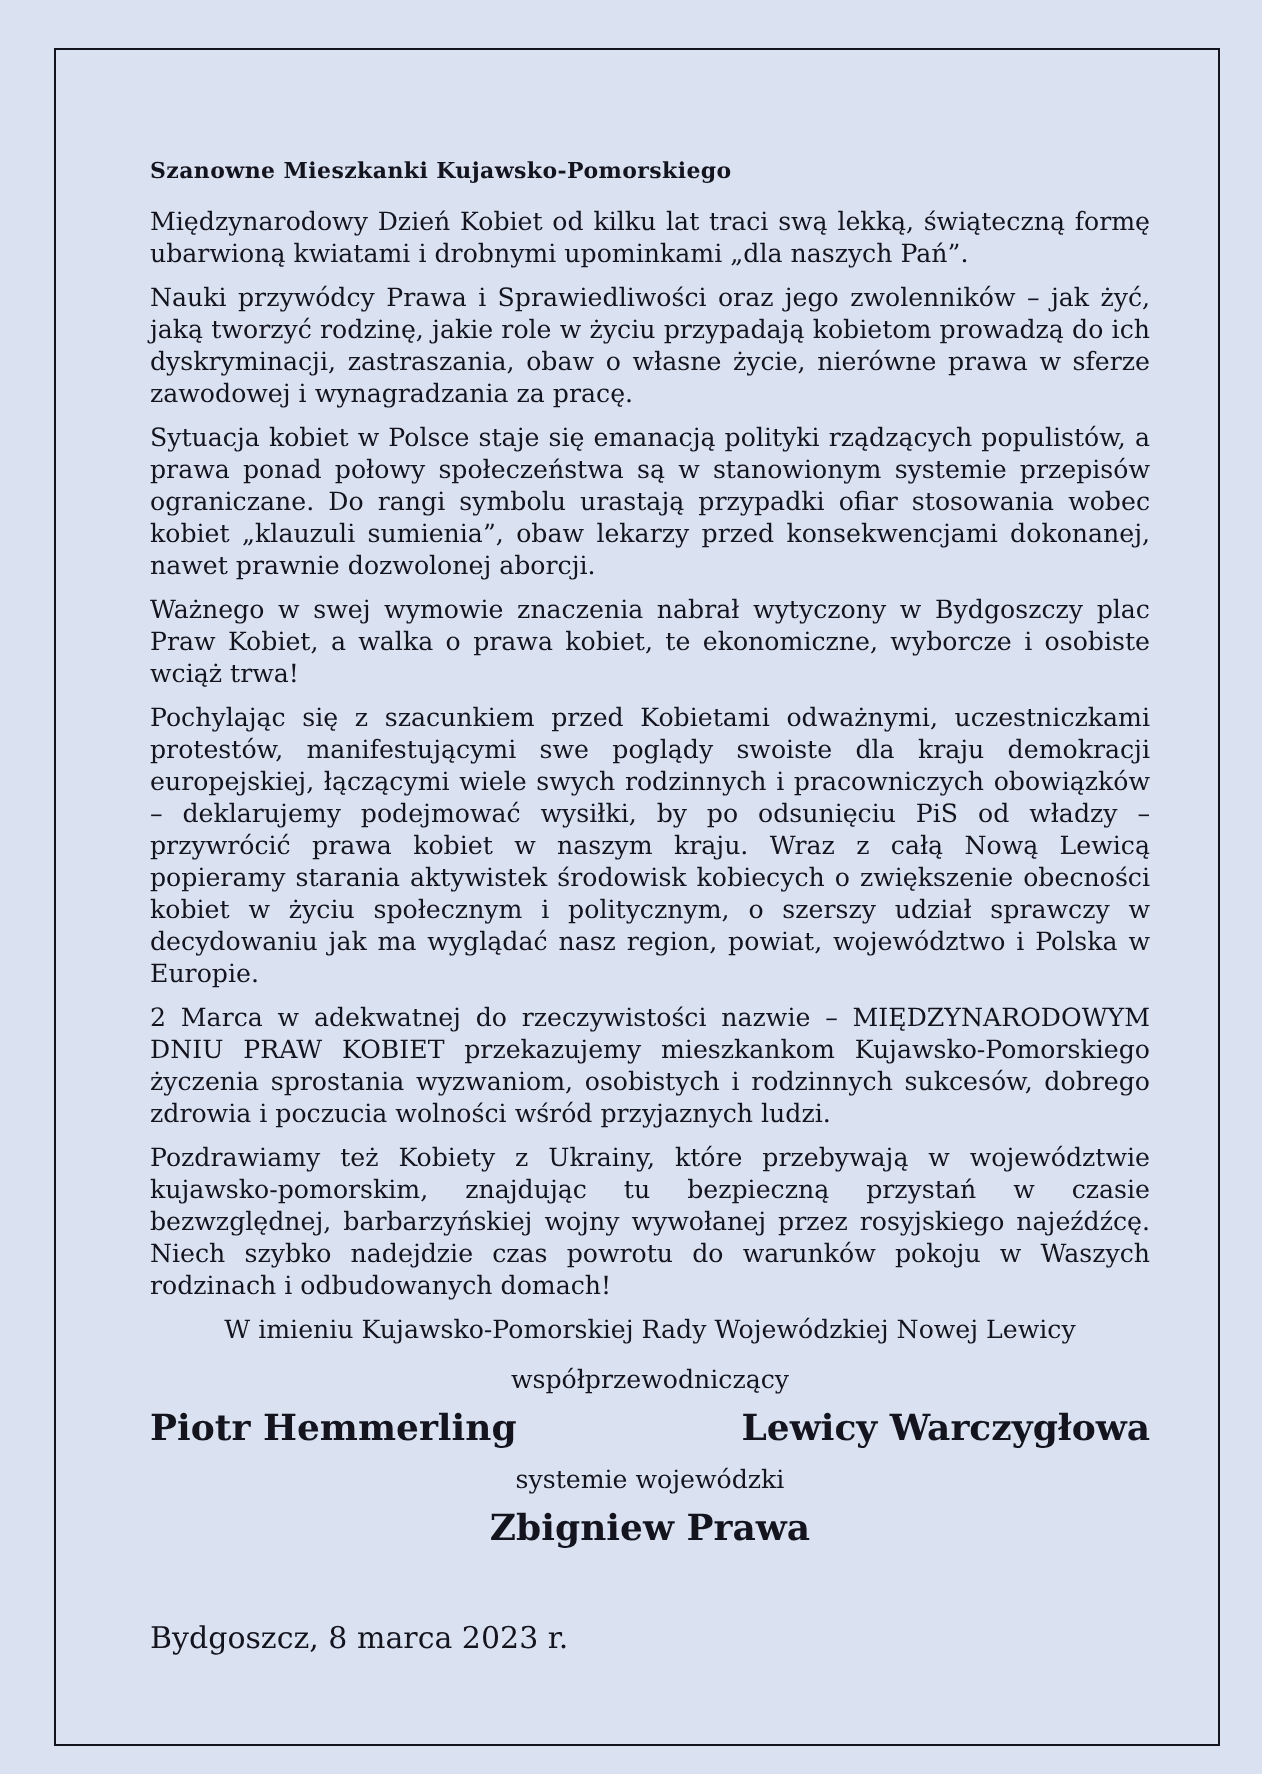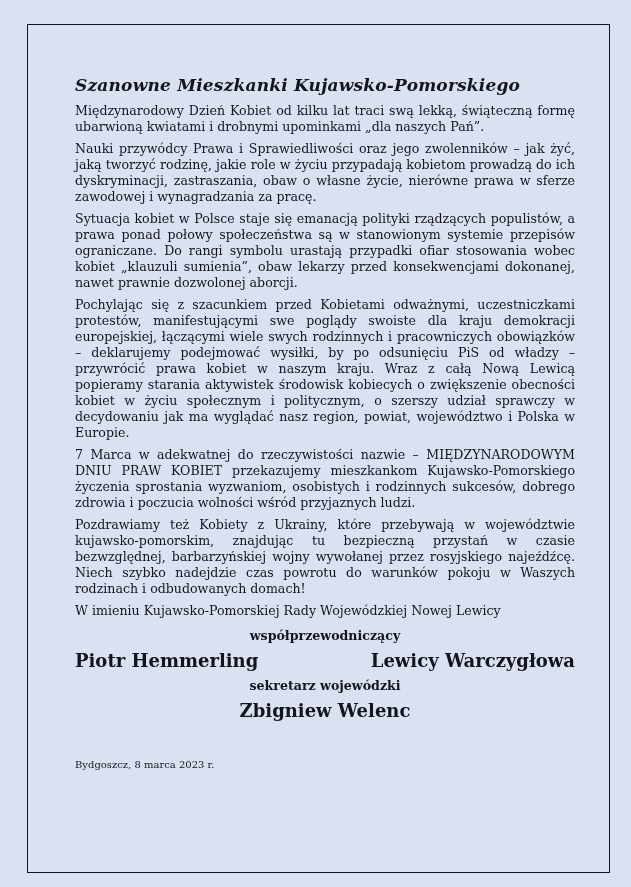--- a/index.html
+++ b/index.html
@@ -22,94 +22,93 @@
     width: 583px;
     height: 849px;
     border: 1px solid #14141f;
     box-sizing: border-box;
   }
   .content {
     padding: 52px 34px 0 47px;
   }
   .salutation {
     font-weight: bold;
-    font-style: italic;
-    font-size: 17px;
+    font-size: 11px;
     line-height: 17px;
     margin: 0 0 9px 0;
     letter-spacing: 0.2px;
   }
   .para {
     font-size: 12.6px;
     line-height: 16px;
     text-align: justify;
     margin: 0 0 6px 0;
   }
   .closing-line {
     font-size: 12.6px;
     line-height: 16px;
-    text-align: left;
+    text-align: center;
     margin: 3px 0 0 0;
   }
   .center-line {
     font-size: 12.6px;
     line-height: 16px;
     text-align: center;
     margin: 9px 0 0 0;
-    font-weight: bold;
   }
   .names-row {
     display: flex;
     justify-content: space-between;
     font-weight: bold;
     font-size: 12.8px;
     line-height: 16px;
     margin: 9px 0 0 0;
   }
   .bold-name {
     font-weight: bold;
     font-size: 18px;
   }
   .dateline {
-    font-size: 10px;
+    font-size: 15px;
     line-height: 16px;
     text-align: left;
     margin: 38px 0 0 0;
   }
 </style>
 </head>
 <body>
 
 <div class="frame">
   <div class="content">
 
     <p class="salutation">Szanowne Mieszkanki Kujawsko-Pomorskiego</p>
 
     <p class="para">Międzynarodowy Dzień Kobiet od kilku lat traci swą lekką, świąteczną formę ubarwioną kwiatami i drobnymi upominkami „dla naszych Pań”.</p>
 
     <p class="para">Nauki przywódcy Prawa i Sprawiedliwości oraz jego zwolenników – jak żyć, jaką tworzyć rodzinę, jakie role w życiu przypadają kobietom prowadzą do ich dyskryminacji, zastraszania, obaw o własne życie, nierówne prawa w sferze zawodowej i wynagradzania za pracę.</p>
 
     <p class="para">Sytuacja kobiet w Polsce staje się emanacją polityki rządzących populistów, a prawa ponad połowy społeczeństwa są w stanowionym systemie przepisów ograniczane. Do rangi symbolu urastają przypadki ofiar stosowania wobec kobiet „klauzuli sumienia”, obaw lekarzy przed konsekwencjami dokonanej, nawet prawnie dozwolonej aborcji.</p>
 
+    <p class="para">Ważnego w swej wymowie znaczenia nabrał wytyczony w Bydgoszczy plac Praw Kobiet, a walka o prawa kobiet, te ekonomiczne, wyborcze i osobiste wciąż trwa!</p>
 
     <p class="para">Pochylając się z szacunkiem przed Kobietami odważnymi, uczestniczkami protestów, manifestującymi swe poglądy swoiste dla kraju demokracji europejskiej, łączącymi wiele swych rodzinnych i pracowniczych obowiązków – deklarujemy podejmować wysiłki, by po odsunięciu PiS od władzy – przywrócić prawa kobiet w naszym kraju. Wraz z całą Nową Lewicą popieramy starania aktywistek środowisk kobiecych o zwiększenie obecności kobiet w życiu społecznym i politycznym, o szerszy udział sprawczy w decydowaniu jak ma wyglądać nasz region, powiat, województwo i Polska w Europie.</p>
 
-    <p class="para">7 Marca w adekwatnej do rzeczywistości nazwie – MIĘDZYNARODOWYM DNIU PRAW KOBIET przekazujemy mieszkankom Kujawsko-Pomorskiego życzenia sprostania wyzwaniom, osobistych i rodzinnych sukcesów, dobrego zdrowia i poczucia wolności wśród przyjaznych ludzi.</p>
+    <p class="para">2 Marca w adekwatnej do rzeczywistości nazwie – MIĘDZYNARODOWYM DNIU PRAW KOBIET przekazujemy mieszkankom Kujawsko-Pomorskiego życzenia sprostania wyzwaniom, osobistych i rodzinnych sukcesów, dobrego zdrowia i poczucia wolności wśród przyjaznych ludzi.</p>
 
     <p class="para">Pozdrawiamy też Kobiety z Ukrainy, które przebywają w województwie kujawsko-pomorskim, znajdując tu bezpieczną przystań w czasie bezwzględnej, barbarzyńskiej wojny wywołanej przez rosyjskiego najeźdźcę. Niech szybko nadejdzie czas powrotu do warunków pokoju w Waszych rodzinach i odbudowanych domach!</p>
 
     <p class="closing-line">W imieniu Kujawsko-Pomorskiej Rady Wojewódzkiej Nowej Lewicy</p>
 
     <p class="center-line">współprzewodniczący</p>
 
     <div class="names-row">
       <span class="bold-name">Piotr Hemmerling</span>
       <span class="bold-name">Lewicy Warczygłowa</span>
     </div>
 
-    <p class="center-line">sekretarz wojewódzki</p>
+    <p class="center-line">systemie wojewódzki</p>
 
-    <p class="center-line bold-name">Zbigniew Welenc</p>
+    <p class="center-line bold-name">Zbigniew Prawa</p>
 
     <p class="dateline">Bydgoszcz, 8 marca 2023 r.</p>
 
   </div>
 </div>
 
 </body></html>

